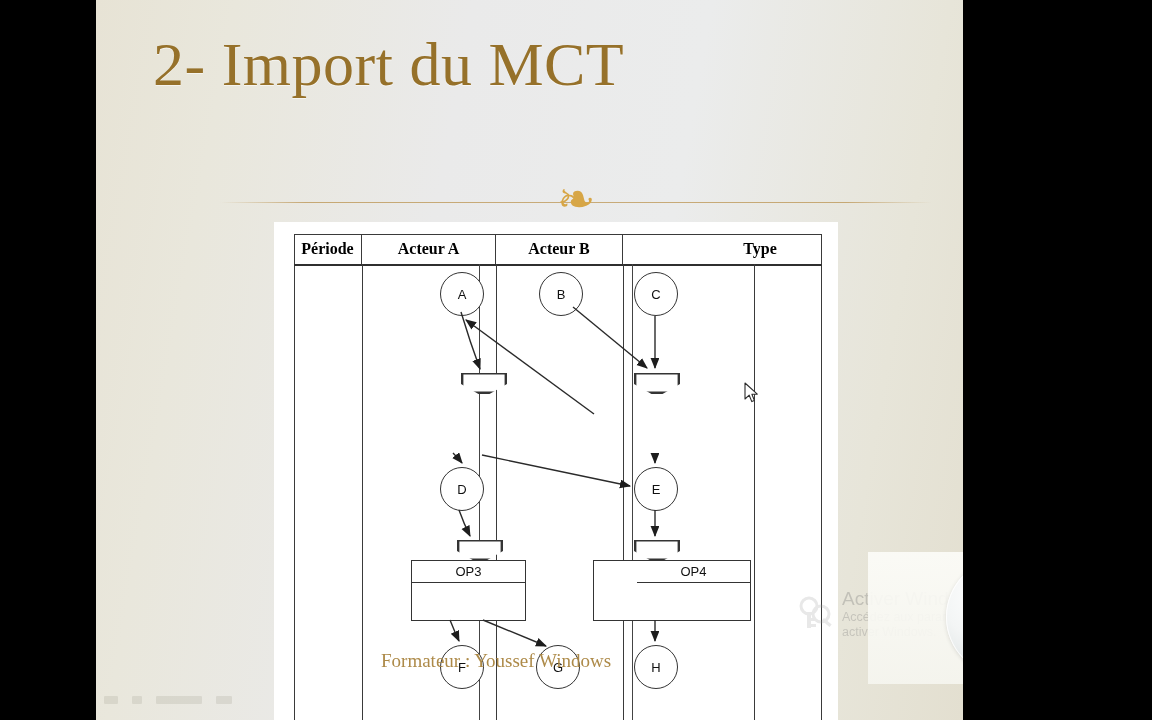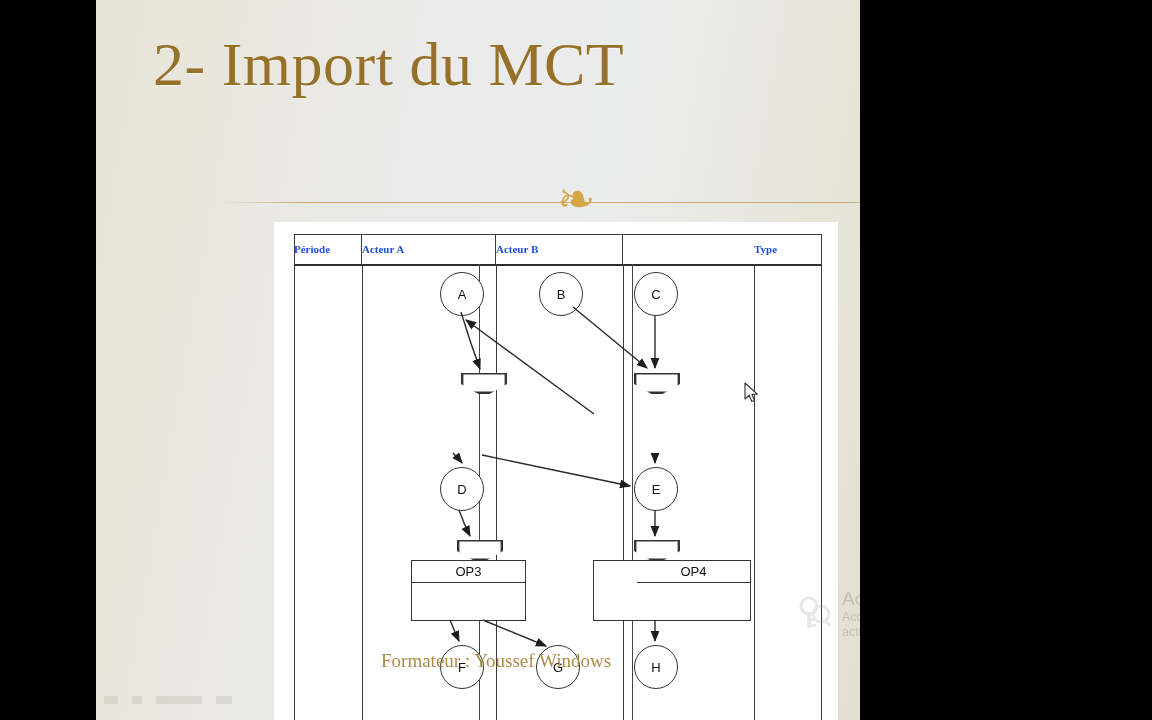--- a/index.html
+++ b/index.html
@@ -1,21 +1,21 @@
 <!DOCTYPE html>
 <html><head>
 <meta charset="utf-8">
 <style>
   html,body{margin:0;padding:0;background:#000;}
   body{width:1152px;height:720px;overflow:hidden;font-family:"Liberation Serif",serif;}
   #stage{position:relative;width:1152px;height:720px;background:#000;}
 
   
   #slide{
-    position:absolute;left:96px;top:0;width:764px;height:720px;
+    position:absolute;left:96px;top:0;width:867px;height:720px;
     background:
       linear-gradient(100deg,#e7e3d5 0%,#e9e7dc 14%,#eaeaea 38%,#ebecec 62%,#e7e5d9 86%,#e3dfd0 100%);
     overflow:hidden;
   }
   .bar{position:absolute;top:0;height:720px;background:#000;}
   #bar-left{left:0;width:96px;}
   #bar-right{left:1056px;width:96px;}
 
   
   #title{
@@ -44,22 +44,22 @@
   #panel{
     position:absolute;left:178px;top:222px;width:564px;height:498px;
     background:#fff;
   }
 
   
   #mct{position:absolute;left:20px;top:12px;width:528px;height:486px;}
   .tbl-outer{position:absolute;inset:0;border:1px solid #3a3a3a;border-bottom:none;}
   .hdr-row{position:absolute;left:0;top:0;width:100%;height:30px;border-bottom:2px solid #2f2f2f;}
   .hdr-cell{
-    position:absolute;top:0;height:30px;line-height:30px;text-align:left;
-    font-family:"Liberation Serif",serif;font-weight:700;font-size:11px;color:#1d4ed8;
+    position:absolute;top:0;height:30px;line-height:30px;text-align:center;
+    font-family:"Liberation Serif",serif;font-weight:700;font-size:16px;color:#000000;
     border-right:1px solid #3a3a3a;box-sizing:border-box;
   }
   .hdr-cell.last{border-right:none;}
   .vline{position:absolute;top:30px;width:1px;background:#3a3a3a;height:456px;}
 
   
   .lifeline{position:absolute;width:1px;background:#444;}
 
   
   .ev{
@@ -154,21 +154,21 @@
     </div>
 
     <div id="panel">
       <div id="mct">
         <div class="tbl-outer"></div>
 
         <div class="hdr-row">
           <div class="hdr-cell" style="left:0;width:68px;">Période</div>
           <div class="hdr-cell" style="left:202px;width:127px;">Acteur B</div>
           <div class="hdr-cell" style="left:68px;width:134px;">Acteur A</div>
-          <div class="hdr-cell last" style="left:460px;width:68px;">Type</div>
+          <div class="hdr-cell last" style="left:432px;width:68px;">Type</div>
         </div>
 
         <div class="vline" style="left:68px;"></div>
         <div class="vline" style="left:202px;"></div>
         <div class="vline" style="left:329px;"></div>
         <div class="vline" style="left:460px;"></div>
 
         <div class="lifeline" style="left:185px;top:30px;height:456px;"></div>
         <div class="lifeline" style="left:338px;top:30px;height:456px;"></div>
 

